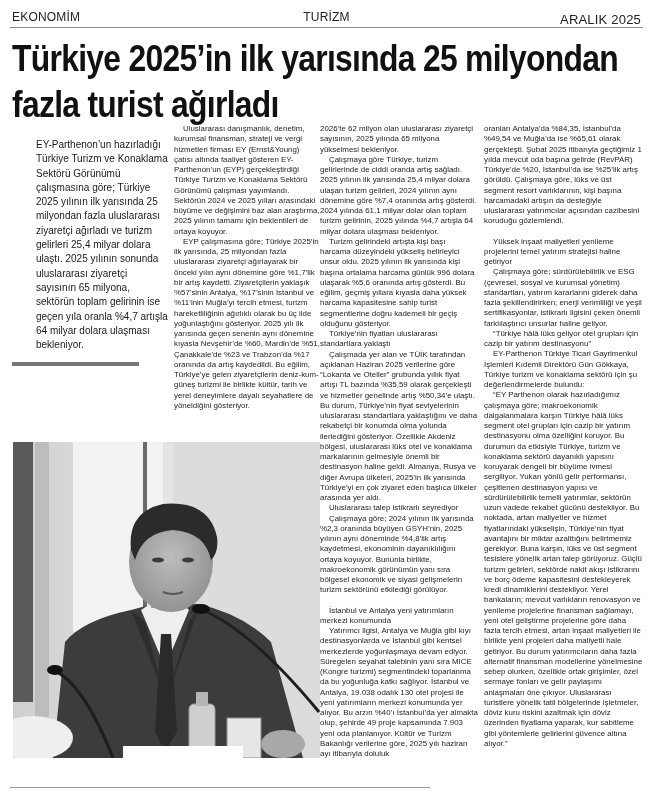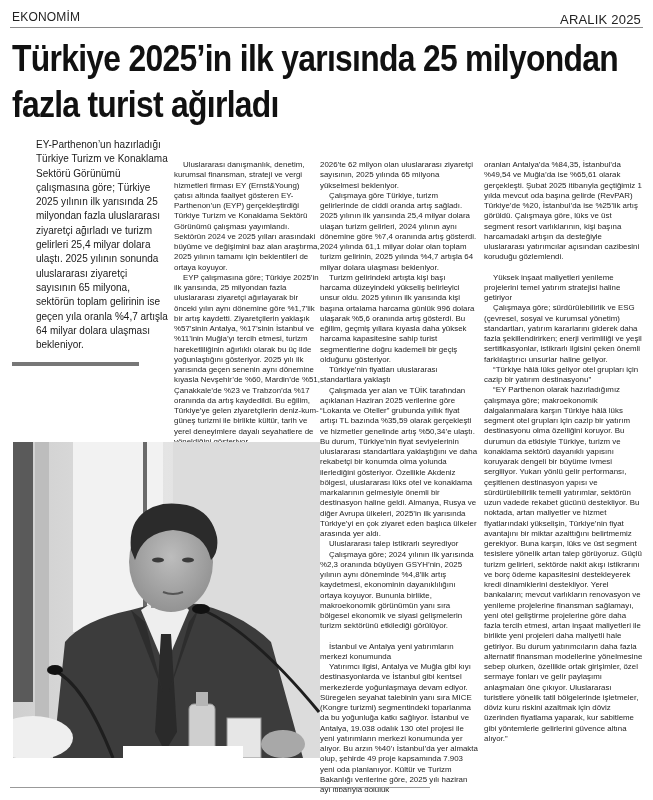--- a/index.html
+++ b/index.html
@@ -14,21 +14,21 @@
 
     .headline { position: absolute; left: 12px; top: 36px; width: 630px;
       font-family: "Liberation Sans", sans-serif; font-weight: 700; font-size: 37px; line-height: 46px;
       letter-spacing: -0.8px; color: #111; transform: scaleX(0.86); transform-origin: left top; white-space: nowrap; }
 
     .lead { position: absolute; left: 12px; top: 138px; width: 132px;
       font-family: "Liberation Sans", sans-serif; font-size: 10px; line-height: 14.3px; color: #1a1a1a; margin-left: 24px; }
     .lead-rule { position: absolute; left: 12px; top: 362px; width: 127px; height: 4px; background: #777; }
 
     .col { position: absolute; font-family: "Liberation Sans", sans-serif; font-size: 7.9px; line-height: 10.25px; color: #1e1e1e;
-      text-align: left; hyphens: manual; margin-top: 36px; }
+      text-align: left; hyphens: manual; }
     .col p { text-indent: 9px; }
     .col p.sub { text-indent: 9px; }
     .col .gap { height: 10px; }
     .col1 { left: 174px; top: 124px; width: 146px; }
     .col2 { left: 320px; top: 124px; width: 158px; }
     .col3 { left: 484px; top: 124px; width: 160px; }
     .col2 p.first, .col3 p.first { text-indent: 0; }
 
     .photo { position: absolute; left: 13px; top: 442px; width: 307px; height: 316px; overflow: hidden; background: #d6d6d6; }
     .photo svg { display: block; }
@@ -37,20 +37,21 @@
     .footer { position: absolute; right: 12px; top: 820px; font-family: "Liberation Sans", sans-serif; font-size: 13px; color: #333; white-space: nowrap; }
     .footer .brand { font-weight: 400; letter-spacing: 0.2px; }
     .footer .arrow { color: #555; font-size: 12px; margin-left: 2px; }
     .footer .page { color: #444; }
   </style>
 </head>
 <body>
 
 <div class="header">
   <span class="sec left">EKONOMİM</span>
+  <span class="sec mid">TURİZM</span>
   <span class="sec right">ARALIK 2025</span>
 </div>
 
 <h1 class="headline">
   <span style="display:block">Türkiye 2025’in ilk yarısında 25 milyondan</span>
   <span style="display:block">fazla turist ağırladı</span>
 </h1>
 
 <div class="lead">EY-Parthenon’un hazırladığı Türkiye Turizm ve Konaklama Sektörü Görünümü çalışmasına göre; Türkiye 2025 yılının ilk yarısında 25 milyondan fazla uluslararası ziyaretçi ağırladı ve turizm gelirleri 25,4 milyar dolara ulaştı. 2025 yılının sonunda uluslararası ziyaretçi sayısının 65 milyona, sektörün toplam gelirinin ise geçen yıla oranla %4,7 artışla 64 milyar dolara ulaşması bekleniyor.</div>
 <div class="lead-rule"></div>
@@ -72,20 +73,21 @@
   <p class="sub">İstanbul ve Antalya yeni yatırımların merkezi konumunda</p>
   <p>Yatırımcı ilgisi, Antalya ve Muğla gibi kıyı destinasyonlarda ve İstanbul gibi kentsel merkezlerde yoğunlaşmaya devam ediyor. Süregelen seyahat talebinin yanı sıra MICE (Kongre turizmi) segmentindeki toparlanma da bu yoğunluğa katkı sağlıyor. İstanbul ve Antalya, 19.038 odalık 130 otel projesi ile yeni yatırımların merkezi konumunda yer alıyor. Bu arzın %40’ı İstanbul’da yer almakta olup, şehirde 49 proje kapsamında 7.903 yeni oda planlanıyor. Kültür ve Turizm Bakanlığı verilerine göre, 2025 yılı haziran ayı itibarıyla doluluk</p>
 </div>
 
 <div class="col col3">
   <p class="first">oranları Antalya’da %84,35, İstanbul’da %49,54 ve Muğla’da ise %65,61 olarak gerçekleşti. Şubat 2025 itibarıyla geçtiğimiz 1 yılda mevcut oda başına gelirde (RevPAR) Türkiye’de %20, İstanbul’da ise %25’lik artış görüldü. Çalışmaya göre, lüks ve üst segment resort varlıklarının, kişi başına harcamadaki artışın da desteğiyle uluslararası yatırımcılar açısından cazibesini koruduğu gözlemlendi.</p>
   <div class="gap"></div>
   <p class="sub">Yüksek inşaat maliyetleri yenileme projelerini temel yatırım stratejisi haline getiriyor</p>
   <p>Çalışmaya göre; sürdürülebilirlik ve ESG (çevresel, sosyal ve kurumsal yönetim) standartları, yatırım kararlarını giderek daha fazla şekillendirirken; enerji verimliliği ve yeşil sertifikasyonlar, istikrarlı ilgisini çeken önemli farklılaştırıcı unsurlar haline geliyor.</p>
   <p class="sub">“Türkiye hâlâ lüks geliyor otel grupları için cazip bir yatırım destinasyonu”</p>
+  <p>EY-Parthenon Türkiye Ticari Gayrimenkul İşlemleri Kıdemli Direktörü Gün Gökkaya, Türkiye turizm ve konaklama sektörü için şu değerlendirmelerde bulundu:</p>
   <p>“EY Parthenon olarak hazırladığımız çalışmaya göre; makroekonomik dalgalanmalara karşın Türkiye hâlâ lüks segment otel grupları için cazip bir yatırım destinasyonu olma özelliğini koruyor. Bu durumun da etkisiyle Türkiye, turizm ve konaklama sektörü dayanıklı yapısını koruyarak dengeli bir büyüme ivmesi sergiliyor. Yukarı yönlü gelir performansı, çeşitlenen destinasyon yapısı ve sürdürülebilirlik temelli yatırımlar, sektörün uzun vadede rekabet gücünü destekliyor. Bu noktada, artan maliyetler ve hizmet fiyatlarındaki yükselişin, Türkiye’nin fiyat avantajını bir miktar azalttığını belirtmemiz gerekiyor. Buna karşın, lüks ve üst segment tesislere yönelik artan talep görüyoruz. Güçlü turizm gelirleri, sektörde nakit akışı istikrarını ve borç ödeme kapasitesini destekleyerek kredi dinamiklerini destekliyor. Yerel bankaların; mevcut varlıkların renovasyon ve yenileme projelerine finansman sağlamayı, yeni otel geliştirme projelerine göre daha fazla tercih etmesi, artan inşaat maliyetleri ile birlikte yeni projeleri daha maliyetli hale getiriyor. Bu durum yatırımcıların daha fazla alternatif finansman modellerine yönelmesine sebep olurken, özellikle ortak girişimler, özel sermaye fonları ve gelir paylaşımı anlaşmaları öne çıkıyor. Uluslararası turistlere yönelik tatil bölgelerinde işletmeler, döviz kuru riskini azaltmak için döviz üzerinden fiyatlama yaparak, kur sabitleme gibi yöntemlerle gelirlerini güvence altına alıyor.”</p>
 </div>
 
 <div class="photo">
   <svg width="307" height="316" viewBox="0 0 307 316">
     <defs>
       <linearGradient id="wall" x1="0" y1="0" x2="1" y2="0">
         <stop offset="0" stop-color="#cfcfcf"></stop>
         <stop offset="0.5" stop-color="#e4e4e4"></stop>
         <stop offset="1" stop-color="#d2d2d2"></stop>

